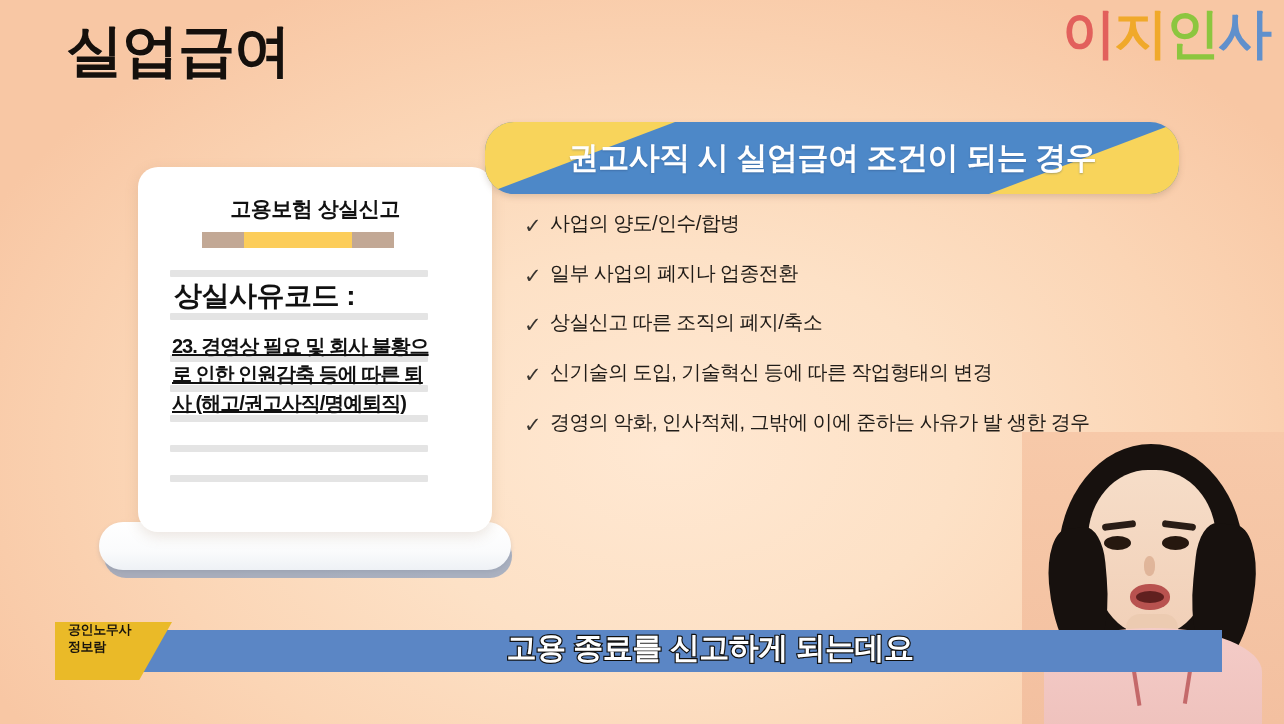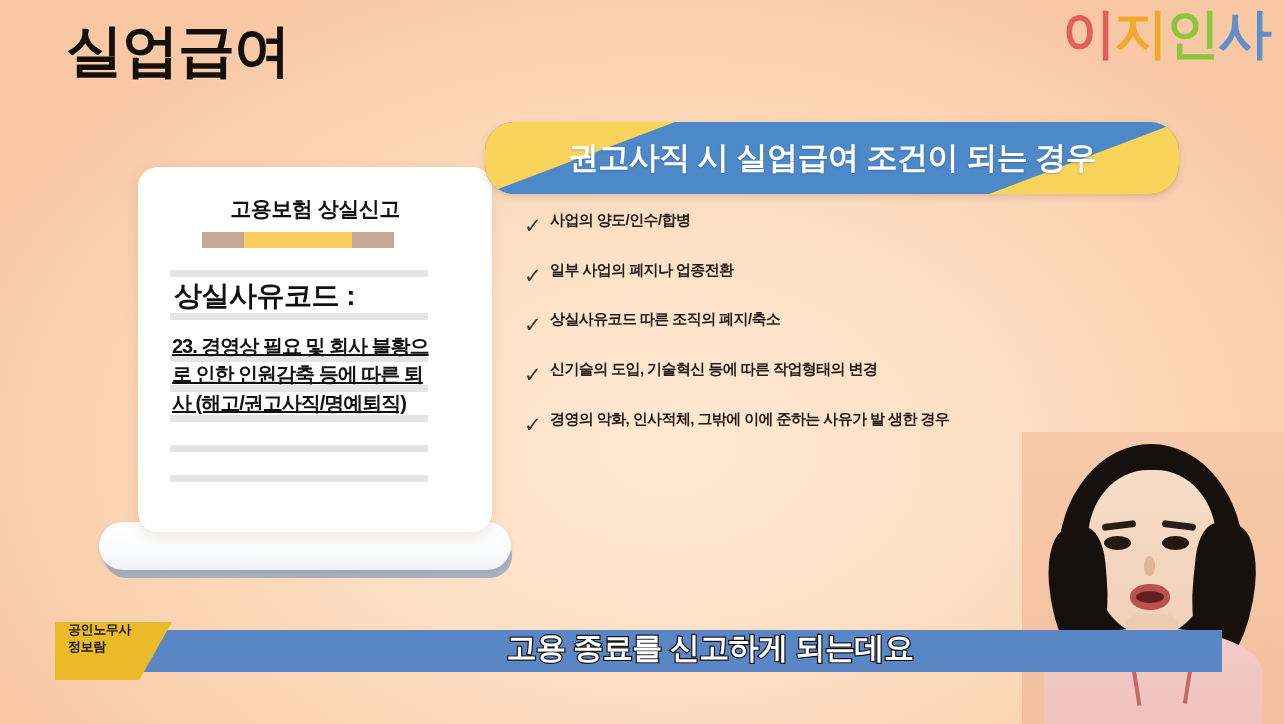--- a/index.html
+++ b/index.html
@@ -101,21 +101,21 @@
     position:absolute;left:524px;top:210px;width:640px;
   }
   .bullet{
     display:flex;align-items:flex-start;margin-bottom:20px;
   }
   .bullet .chk{
     width:26px;flex:0 0 26px;font-size:21px;color:#3a3631;line-height:1.32;
     padding-top:2px;
   }
   .bullet .btxt{
-    font-size:15px;font-weight:bold;color:#201c18;line-height:1.32;letter-spacing:-.6px;
+    font-size:20px;font-weight:normal;color:#201c18;line-height:1.32;letter-spacing:-.6px;
   }
 
   
   #presenter{
     position:absolute;left:1022px;top:432px;width:262px;height:292px;overflow:hidden;
   }
   #presenter .p-bg{
     position:absolute;inset:0;
     background:linear-gradient(180deg,#f7c9a9 0%,#f3c0a0 100%);
   }
@@ -242,21 +242,21 @@
     <div class="bullet">
       <span class="chk">✓</span>
       <span class="btxt">사업의 양도/인수/합병</span>
     </div>
     <div class="bullet">
       <span class="chk">✓</span>
       <span class="btxt">일부 사업의 폐지나 업종전환</span>
     </div>
     <div class="bullet">
       <span class="chk">✓</span>
-      <span class="btxt">상실사유코드 따른 조직의 폐지/축소</span>
+      <span class="btxt">상실신고 따른 조직의 폐지/축소</span>
     </div>
     <div class="bullet">
       <span class="chk">✓</span>
       <span class="btxt">신기술의 도입, 기술혁신 등에 따른 작업형태의 변경</span>
     </div>
     <div class="bullet">
       <span class="chk">✓</span>
       <span class="btxt" style="width:586px">경영의 악화, 인사적체, 그밖에 이에 준하는 사유가 발 생한 경우</span>
     </div>
   </div>

